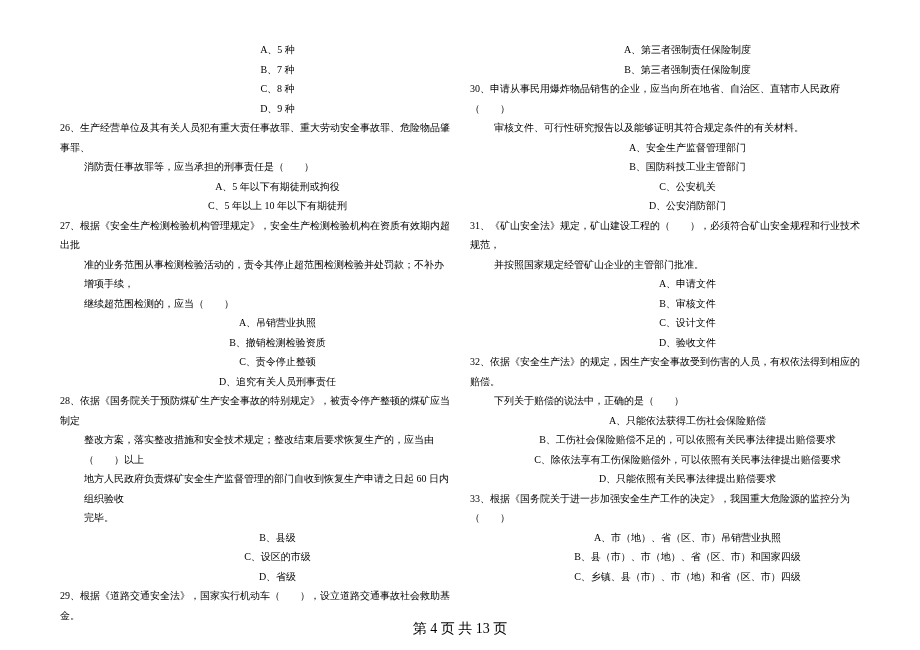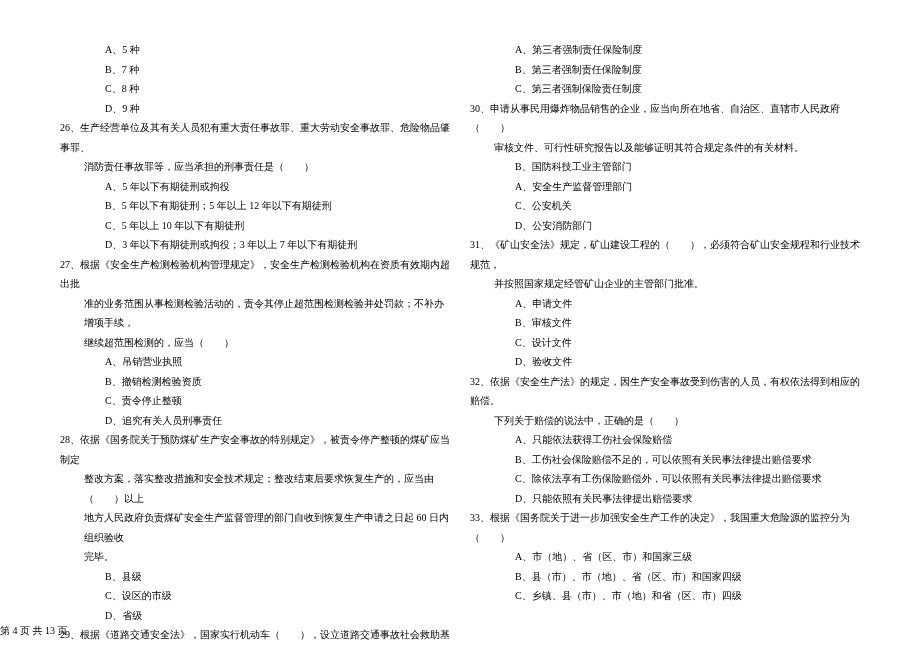--- a/index.html
+++ b/index.html
@@ -16,89 +16,88 @@
       display: flex;
       padding: 40px 60px 10px 60px;
       gap: 20px;
     }
     .column {
       flex: 1;
       line-height: 1.95;
     }
     .opt-line {
       padding-left: 45px;
+      text-align: center;
     }
     .q-line {
       text-indent: 0;
     }
     .q-cont {
       text-indent: 0;
       margin-left: 24px;
     }
     .footer {
       position: absolute;
       bottom: 12px;
       width: 100%;
-      font-size: 10px;
+      text-align: center;
+      font-size: 14px;
     }
   </style>
 </head>
 <body>
 
 <div class="page">
   <div class="column">
     <div class="opt-line">A、5 种</div>
     <div class="opt-line">B、7 种</div>
     <div class="opt-line">C、8 种</div>
     <div class="opt-line">D、9 种</div>
     <div class="q-line">26、生产经营单位及其有关人员犯有重大责任事故罪、重大劳动安全事故罪、危险物品肇事罪、</div>
     <div class="q-cont">消防责任事故罪等，应当承担的刑事责任是（　　）</div>
     <div class="opt-line">A、5 年以下有期徒刑或拘役</div>
-    <div class="opt-line">B、5 年以下有期徒刑；5 年以上 12 年以下有期徒刑</div>
     <div class="opt-line">C、5 年以上 10 年以下有期徒刑</div>
-    <div class="opt-line">D、3 年以下有期徒刑或拘役；3 年以上 7 年以下有期徒刑</div>
     <div class="q-line">27、根据《安全生产检测检验机构管理规定》，安全生产检测检验机构在资质有效期内超出批</div>
     <div class="q-cont">准的业务范围从事检测检验活动的，责令其停止超范围检测检验并处罚款；不补办增项手续，</div>
     <div class="q-cont">继续超范围检测的，应当（　　）</div>
     <div class="opt-line">A、吊销营业执照</div>
     <div class="opt-line">B、撤销检测检验资质</div>
     <div class="opt-line">C、责令停止整顿</div>
     <div class="opt-line">D、追究有关人员刑事责任</div>
     <div class="q-line">28、依据《国务院关于预防煤矿生产安全事故的特别规定》，被责令停产整顿的煤矿应当制定</div>
     <div class="q-cont">整改方案，落实整改措施和安全技术规定；整改结束后要求恢复生产的，应当由（　　）以上</div>
     <div class="q-cont">地方人民政府负责煤矿安全生产监督管理的部门自收到恢复生产申请之日起 60 日内组织验收</div>
     <div class="q-cont">完毕。</div>
     <div class="opt-line">B、县级</div>
     <div class="opt-line">C、设区的市级</div>
     <div class="opt-line">D、省级</div>
     <div class="q-line">29、根据《道路交通安全法》，国家实行机动车（　　），设立道路交通事故社会救助基金。</div>
   </div>
 
   <div class="column">
     <div class="opt-line">A、第三者强制责任保险制度</div>
     <div class="opt-line">B、第三者强制责任保险制度</div>
-    <div class="opt-line">C、第三者强制保险责任制度</div>
     <div class="q-line">30、申请从事民用爆炸物品销售的企业，应当向所在地省、自治区、直辖市人民政府（　　）</div>
     <div class="q-cont">审核文件、可行性研究报告以及能够证明其符合规定条件的有关材料。</div>
+    <div class="opt-line">A、安全生产监督管理部门</div>
     <div class="opt-line">B、国防科技工业主管部门</div>
-    <div class="opt-line">A、安全生产监督管理部门</div>
     <div class="opt-line">C、公安机关</div>
     <div class="opt-line">D、公安消防部门</div>
     <div class="q-line">31、《矿山安全法》规定，矿山建设工程的（　　），必须符合矿山安全规程和行业技术规范，</div>
     <div class="q-cont">并按照国家规定经管矿山企业的主管部门批准。</div>
     <div class="opt-line">A、申请文件</div>
     <div class="opt-line">B、审核文件</div>
     <div class="opt-line">C、设计文件</div>
     <div class="opt-line">D、验收文件</div>
     <div class="q-line">32、依据《安全生产法》的规定，因生产安全事故受到伤害的人员，有权依法得到相应的赔偿。</div>
     <div class="q-cont">下列关于赔偿的说法中，正确的是（　　）</div>
     <div class="opt-line">A、只能依法获得工伤社会保险赔偿</div>
     <div class="opt-line">B、工伤社会保险赔偿不足的，可以依照有关民事法律提出赔偿要求</div>
     <div class="opt-line">C、除依法享有工伤保险赔偿外，可以依照有关民事法律提出赔偿要求</div>
     <div class="opt-line">D、只能依照有关民事法律提出赔偿要求</div>
     <div class="q-line">33、根据《国务院关于进一步加强安全生产工作的决定》，我国重大危险源的监控分为（　　）</div>
-    <div class="opt-line">A、市（地）、省（区、市）和国家三级</div>
+    <div class="opt-line">A、市（地）、省（区、市）吊销营业执照</div>
     <div class="opt-line">B、县（市）、市（地）、省（区、市）和国家四级</div>
     <div class="opt-line">C、乡镇、县（市）、市（地）和省（区、市）四级</div>
   </div>
 </div>
 
 <div class="footer">第 4 页 共 13 页</div>
 
 </body></html>

